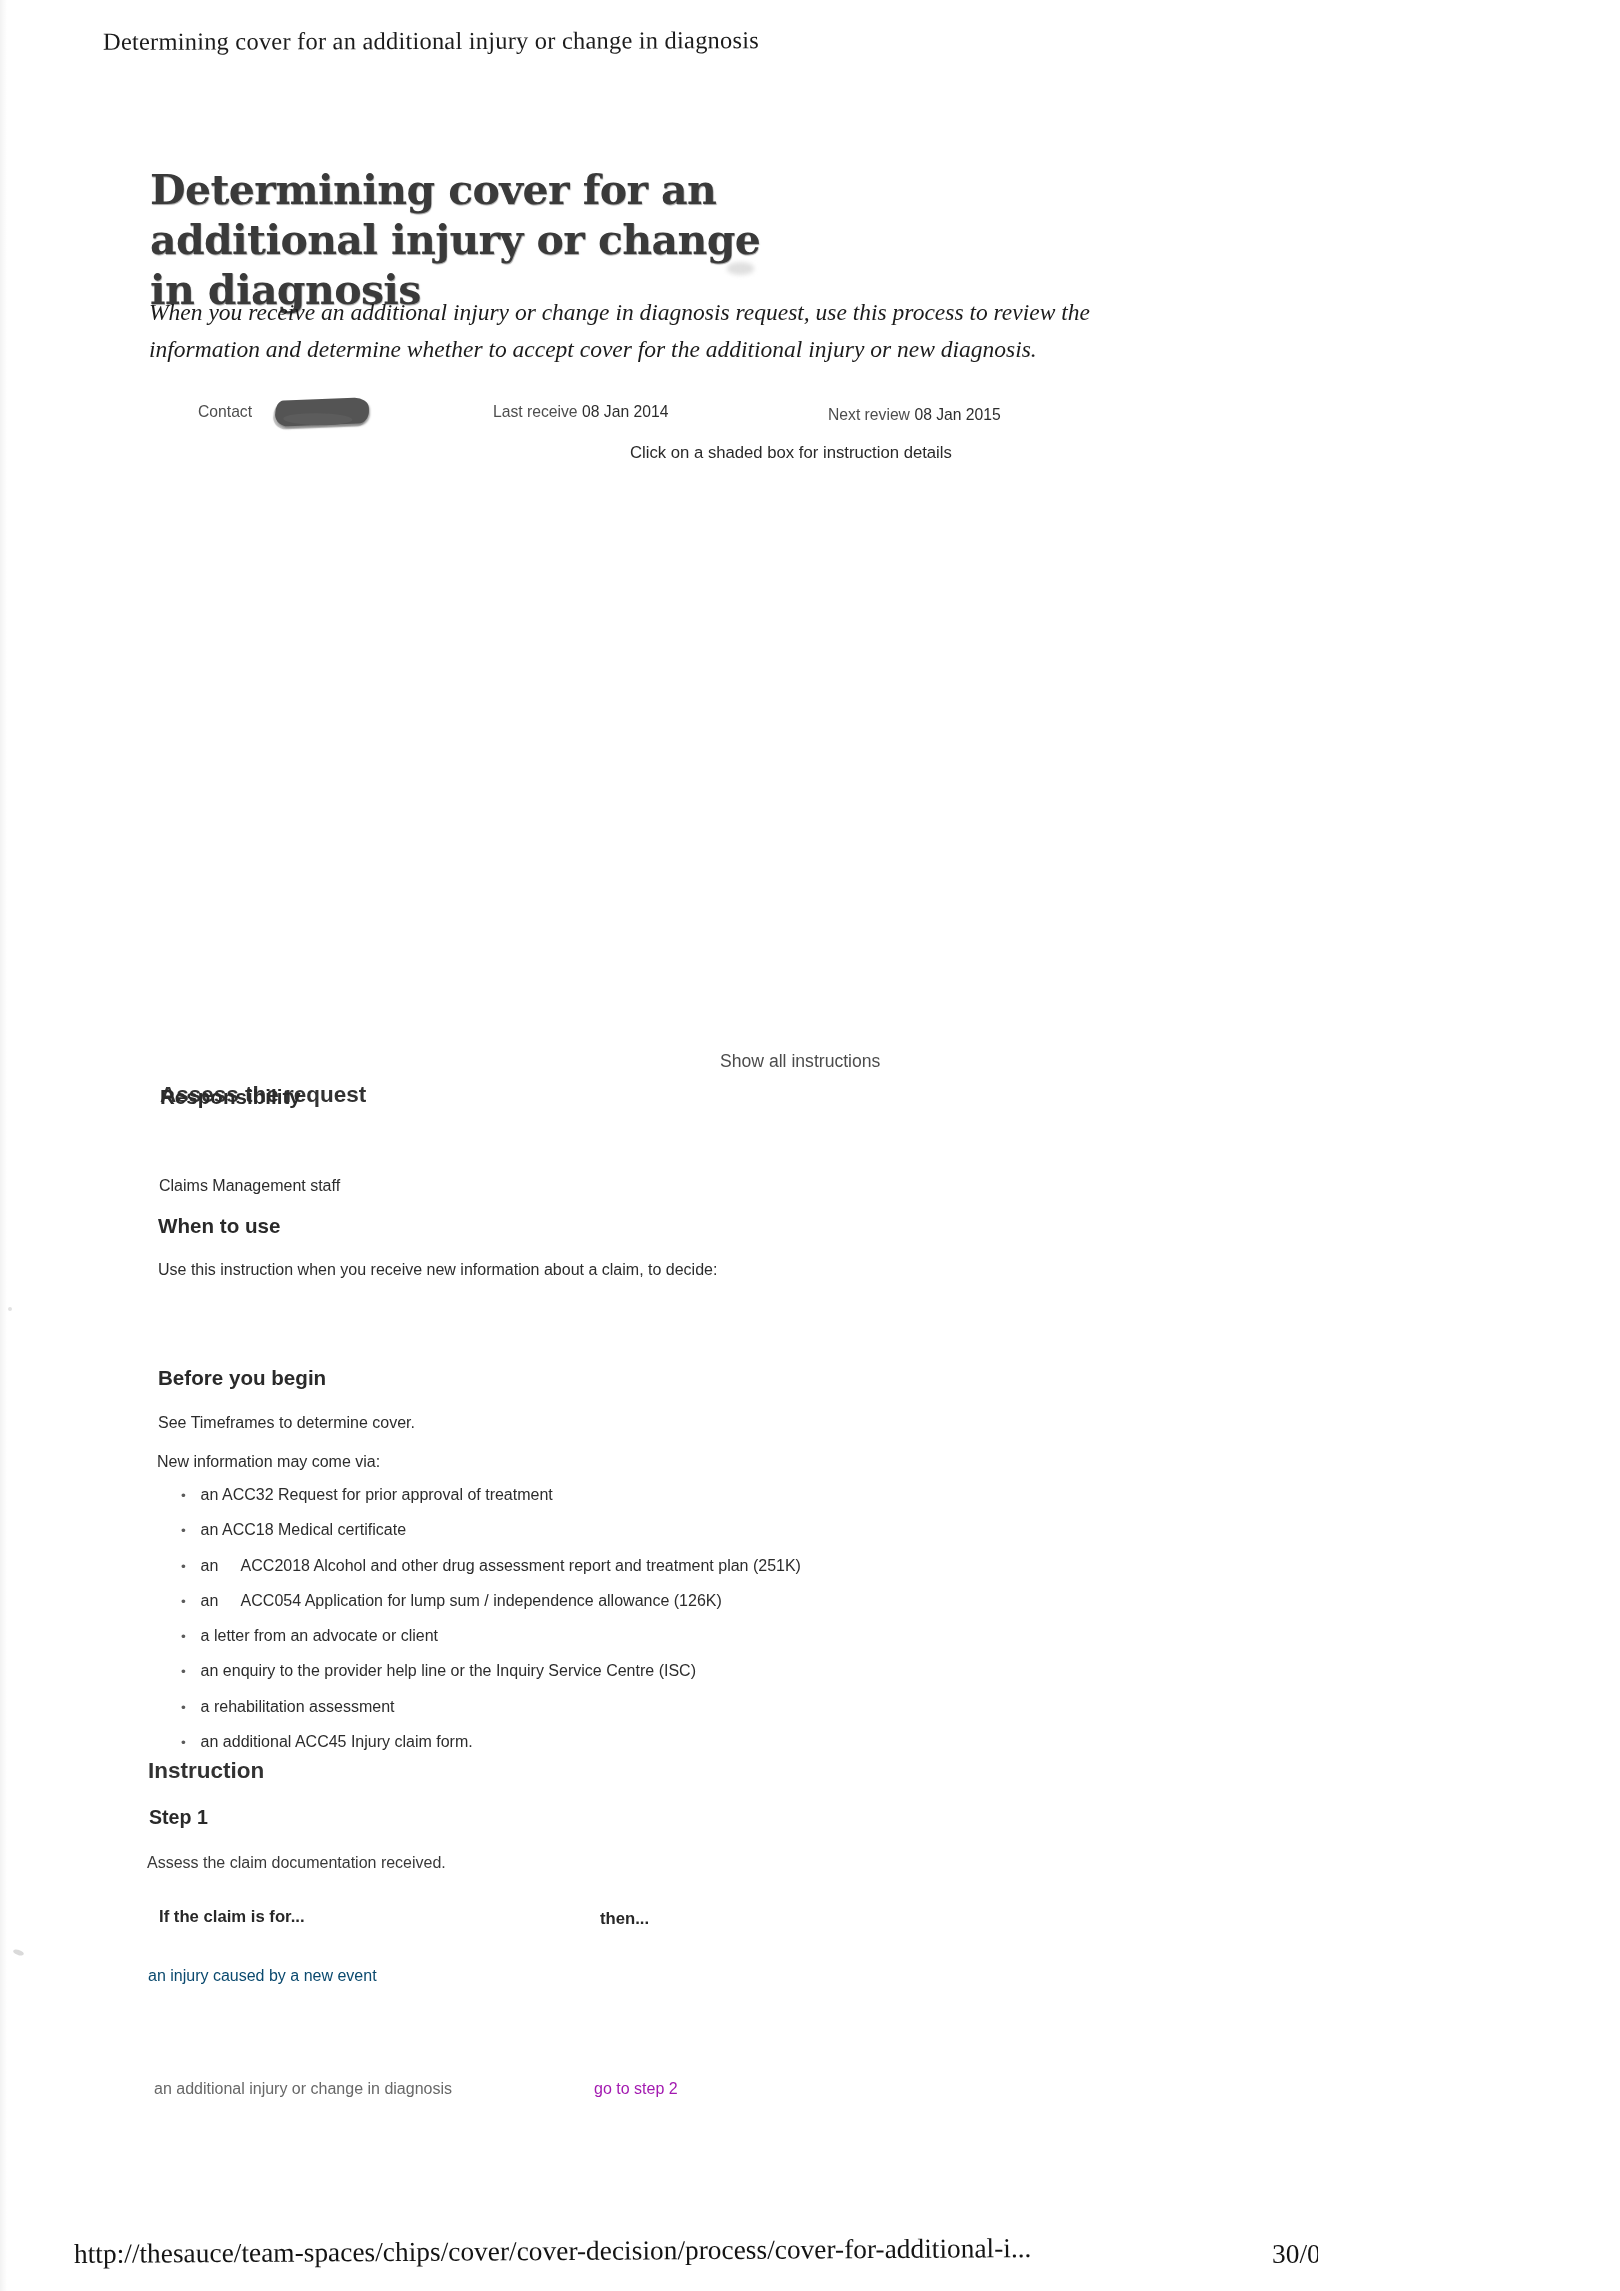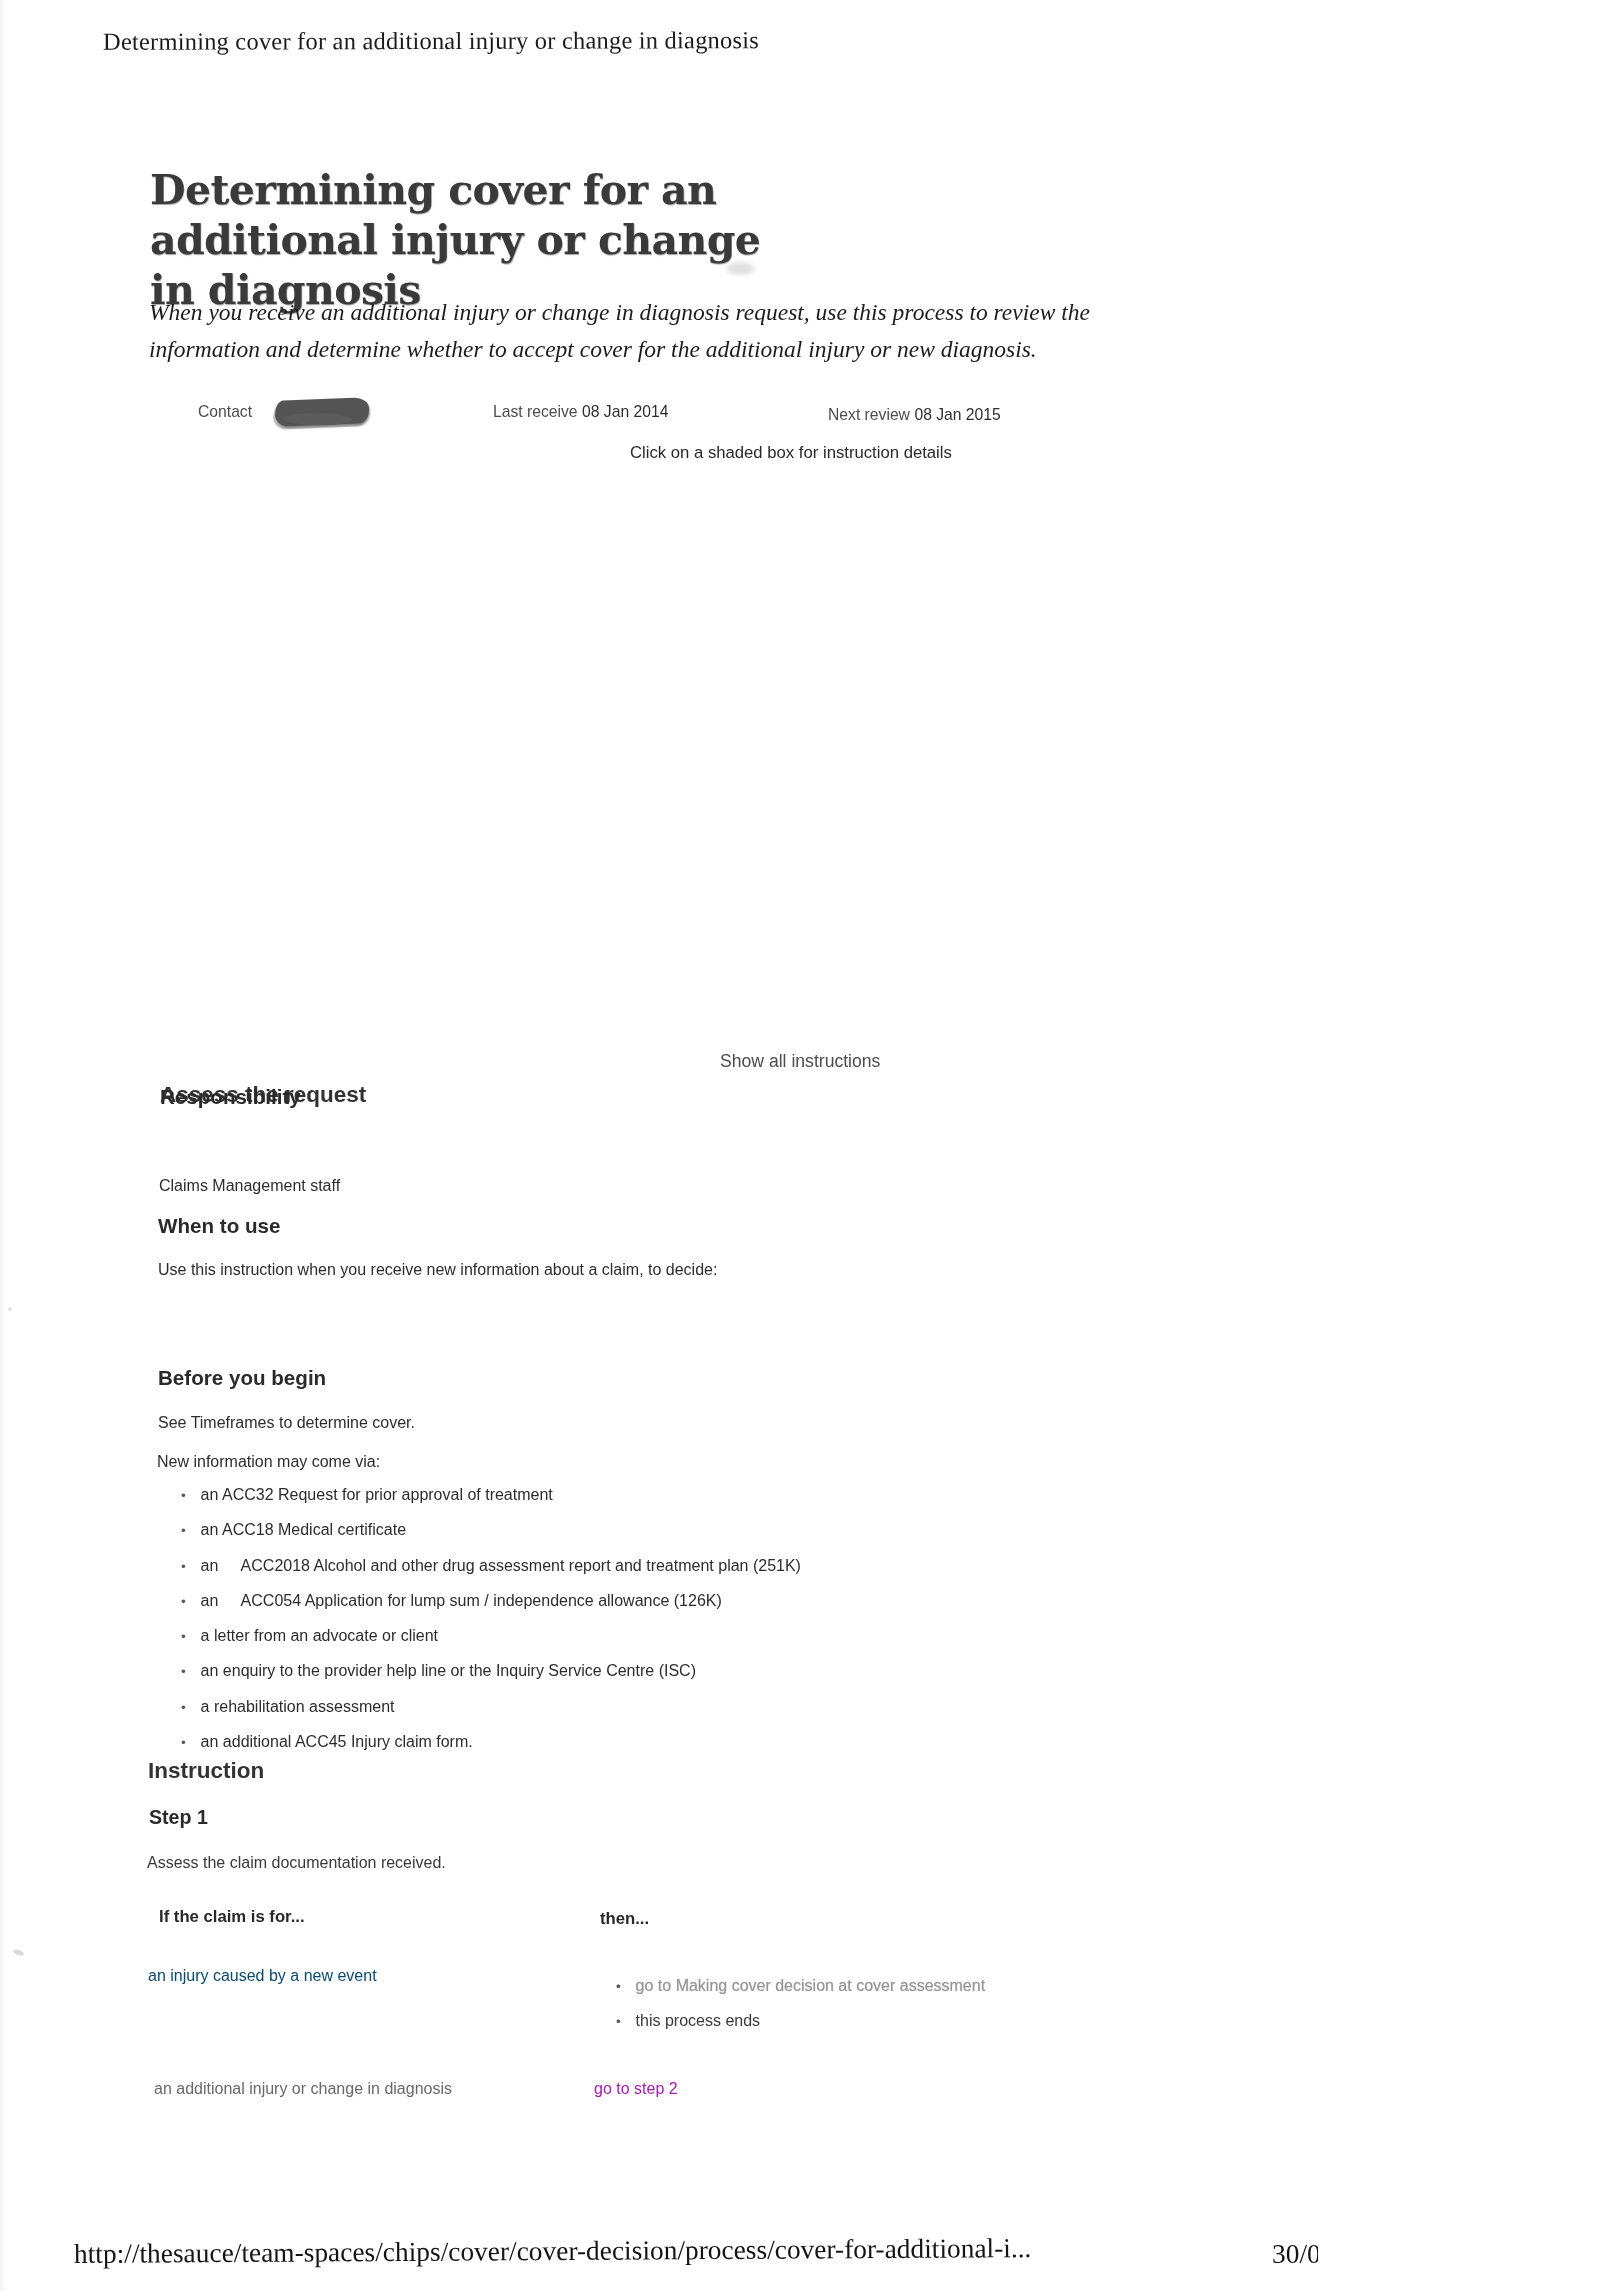--- a/index.html
+++ b/index.html
@@ -146,24 +146,20 @@
   </ul>
 
   <div class="abs h1s h-instruction">Instruction</div>
   <div class="abs h2s h-step">Step 1</div>
   <div class="abs body-text t-step-intro">Assess the claim documentation received.</div>
 
   <div class="abs col1-hdr">If the claim is for...</div>
   <div class="abs col2-hdr">then...</div>
 
   <div class="abs body-text row1-cond">an injury caused by a new event</div>
-  <ul class="abs doc-list row1-actions">
-    <li class="faded">go to Making cover decision at cover assessment</li>
-    <li class="dark">this process ends</li>
-  </ul>
 
   <div class="abs body-text row2-cond">an additional injury or change in diagnosis</div>
   <div class="abs body-text row2-action">go to step 2</div>
 
   <div class="abs print-serif footer-url">http://thesauce/team-spaces/chips/cover/cover-decision/process/cover-for-additional-i...</div>
   <div class="abs print-serif footer-date">30/04/2014</div>
 
   <div class="abs speck-1"></div>
   <div class="abs speck-2"></div>
 

